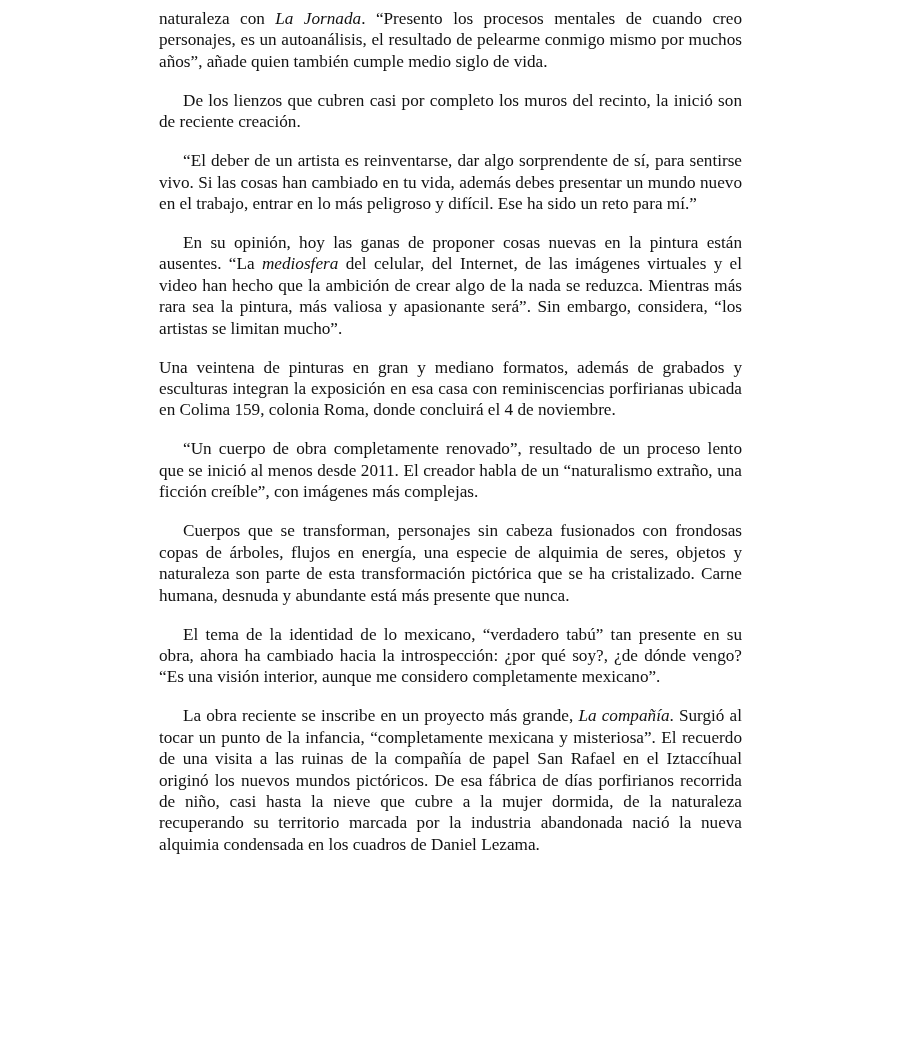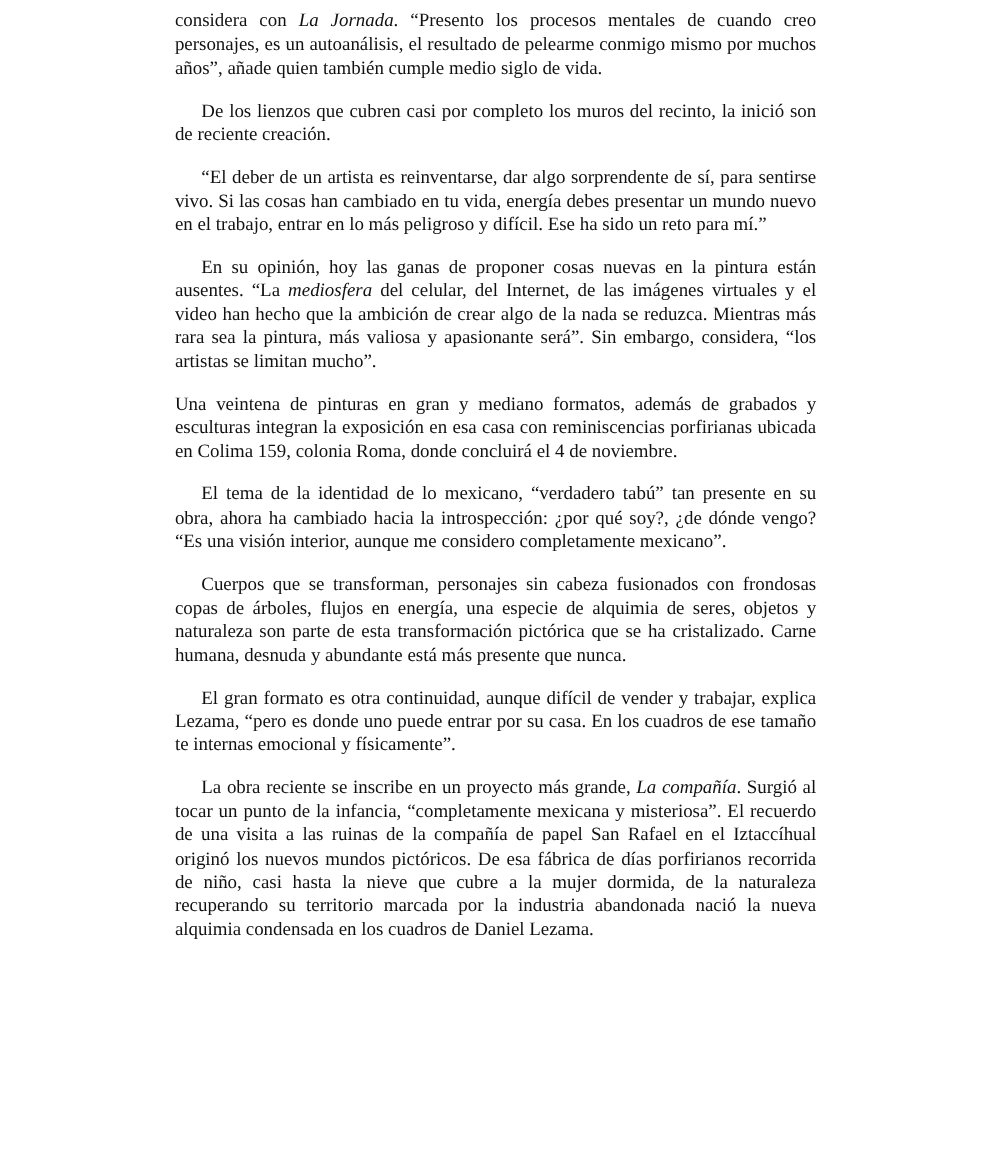--- a/index.html
+++ b/index.html
@@ -12,25 +12,25 @@
   .para { margin: 0 0 17.6px 0; text-align: justify; }
   .indent { text-indent: 24px; }
   .heading { font-weight: bold; margin: 0 0 17.6px 0; }
   em { }
 </style>
 </head>
 <body>
 
 <div class="page">
   <div id="before">
-      <p class="para"><span>considera con </span><em>La Jornada</em><span>. “Presento los procesos mentales de cuando creo personajes, es un autoanálisis, el resultado de pelearme conmigo mismo por muchos años”, añade quien también cumple medio siglo de vida.</span></p>
+      <p class="para"><span>naturaleza con </span><em>La Jornada</em><span>. “Presento los procesos mentales de cuando creo personajes, es un autoanálisis, el resultado de pelearme conmigo mismo por muchos años”, añade quien también cumple medio siglo de vida.</span></p>
       <p class="para indent"><span>De los lienzos que cubren casi por completo los muros del recinto, la inició son de reciente creación.</span></p>
-      <p class="para indent"><span>“El deber de un artista es reinventarse, dar algo sorprendente de sí, para sentirse vivo. Si las cosas han cambiado en tu vida, energía debes presentar un mundo nuevo en el trabajo, entrar en lo más peligroso y difícil. Ese ha sido un reto para mí.”</span></p>
+      <p class="para indent"><span>“El deber de un artista es reinventarse, dar algo sorprendente de sí, para sentirse vivo. Si las cosas han cambiado en tu vida, además debes presentar un mundo nuevo en el trabajo, entrar en lo más peligroso y difícil. Ese ha sido un reto para mí.”</span></p>
       <p class="para indent"><span>En su opinión, hoy las ganas de proponer cosas nuevas en la pintura están ausentes. “La </span><em>mediosfera</em><span> del celular, del Internet, de las imágenes virtuales y el video han hecho que la ambición de crear algo de la nada se reduzca. Mientras más rara sea la pintura, más valiosa y apasionante será”. Sin embargo, considera, “los artistas se limitan mucho”.</span></p>
     </div>
   <div id="after">
       <p class="para"><span>Una veintena de pinturas en gran y mediano formatos, además de grabados y esculturas integran la exposición en esa casa con reminiscencias porfirianas ubicada en Colima 159, colonia Roma, donde concluirá el 4 de noviembre.</span></p>
+      <p class="para indent"><span>“Un cuerpo de obra completamente renovado”, resultado de un proceso lento que se inició al menos desde 2011. El creador habla de un “naturalismo extraño, una ficción creíble”, con imágenes más complejas.</span></p>
+      <p class="para indent"><span>Cuerpos que se transforman, personajes sin cabeza fusionados con frondosas copas de árboles, flujos en energía, una especie de alquimia de seres, objetos y naturaleza son parte de esta transformación pictórica que se ha cristalizado. Carne humana, desnuda y abundante está más presente que nunca.</span></p>
       <p class="para indent"><span>El tema de la identidad de lo mexicano, “verdadero tabú” tan presente en su obra, ahora ha cambiado hacia la introspección: ¿por qué soy?, ¿de dónde vengo? “Es una visión interior, aunque me considero completamente mexicano”.</span></p>
-      <p class="para indent"><span>Cuerpos que se transforman, personajes sin cabeza fusionados con frondosas copas de árboles, flujos en energía, una especie de alquimia de seres, objetos y naturaleza son parte de esta transformación pictórica que se ha cristalizado. Carne humana, desnuda y abundante está más presente que nunca.</span></p>
-      <p class="para indent"><span>El gran formato es otra continuidad, aunque difícil de vender y trabajar, explica Lezama, “pero es donde uno puede entrar por su casa. En los cuadros de ese tamaño te internas emocional y físicamente”.</span></p>
       <p class="para indent"><span>La obra reciente se inscribe en un proyecto más grande, </span><em>La compañía</em><span>. Surgió al tocar un punto de la infancia, “completamente mexicana y misteriosa”. El recuerdo de una visita a las ruinas de la compañía de papel San Rafael en el Iztaccíhual originó los nuevos mundos pictóricos. De esa fábrica de días porfirianos recorrida de niño, casi hasta la nieve que cubre a la mujer dormida, de la naturaleza recuperando su territorio marcada por la industria abandonada nació la nueva alquimia condensada en los cuadros de Daniel Lezama.</span></p>
     </div>
 </div>
 
 </body></html>

